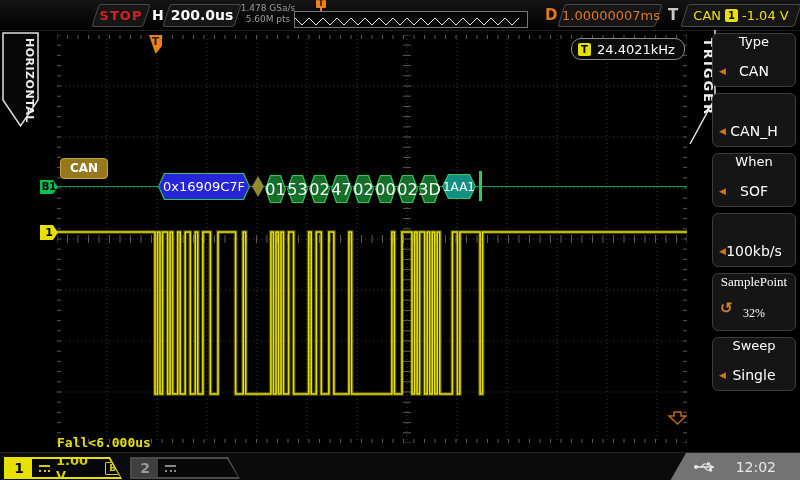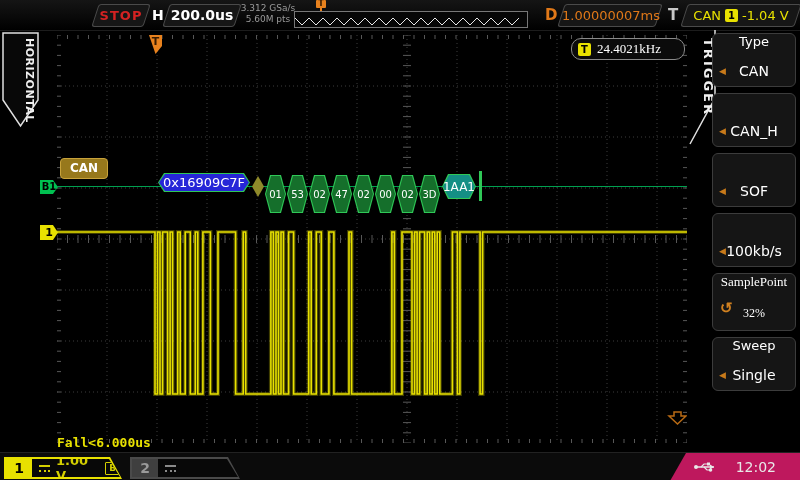--- a/index.html
+++ b/index.html
@@ -35,34 +35,34 @@
   .tab-svg text{font-family:"DejaVu Sans",sans-serif;font-weight:bold;fill:#f0f0f0;}
 
   
   .grid-layer,.wave-layer{position:absolute;left:57px;top:35px;width:630px;height:408px;}
   .gdot{stroke:#3c3c3c;stroke-width:1;stroke-dasharray:1 3;}
   .gtick{stroke:#585858;stroke-width:1;}
 
   
   .freq-counter{position:absolute;left:571px;top:38px;width:114px;height:22px;background:#0b0b0b;border:1px solid #8a8a8a;border-radius:10px;display:flex;align-items:center;padding:0 6px;box-sizing:border-box;gap:6px;}
   .freq-counter .tchip{width:13px;height:13px;background:#e8e100;color:#000;font-size:10px;font-weight:bold;line-height:13px;text-align:center;border-radius:2px;}
-  .freq-counter .val{color:#fff;font-size:13px;font-family:Liberation Serif, serif;}
+  .freq-counter .val{color:#fff;font-size:13px;}
 
   
   .bus-label{position:absolute;left:60px;top:158px;width:46px;height:19px;background:#97781c;border:1px solid #c8a23a;border-radius:4px;color:#fff;font-weight:bold;font-size:12px;text-align:center;line-height:19px;}
   .bus-marker{position:absolute;left:40px;top:180px;width:18px;height:14px;background:#00c050;color:#000;font-size:10px;font-weight:bold;text-align:center;line-height:14px;clip-path:polygon(0 0,72% 0,100% 50%,72% 100%,0 100%);}
   .decode-line{position:absolute;left:57px;top:186px;width:630px;height:1px;background:#00a050;}
   .hexbox{position:absolute;}
   .hex-outer{position:absolute;inset:0;background:#2fc857;clip-path:polygon(6px 0,calc(100% - 6px) 0,100% 50%,calc(100% - 6px) 100%,6px 100%,0 50%);}
   .hex-inner{position:absolute;inset:1px;background:#2626d8;clip-path:polygon(6px 0,calc(100% - 6px) 0,100% 50%,calc(100% - 6px) 100%,6px 100%,0 50%);}
   .hex-text{position:absolute;inset:0;display:flex;align-items:center;justify-content:center;color:#fff;}
-  .id-box{left:158px;top:173px;width:92px;height:19px;font-size:13px;}
+  .id-box{left:158px;top:173px;width:92px;height:27px;font-size:13px;}
   .dlc-diamond{position:absolute;left:252px;top:176px;width:12px;height:21px;background:#8f8a2a;clip-path:polygon(50% 0,100% 50%,50% 100%,0 50%);}
   .bytes-row{position:absolute;left:265px;top:175px;display:flex;gap:1px;}
-  .byte-cell{position:relative;width:21px;height:38px;font-size:10px;}
+  .byte-cell{position:relative;width:21px;height:28px;font-size:16px;}
   .byte-cell .hex-outer{clip-path:polygon(5px 0,calc(100% - 5px) 0,100% 50%,calc(100% - 5px) 100%,5px 100%,0 50%);}
   .byte-cell .hex-inner{background:#156f2b;clip-path:polygon(5px 0,calc(100% - 5px) 0,100% 50%,calc(100% - 5px) 100%,5px 100%,0 50%);}
   .crc-box{left:442px;top:174px;width:34px;height:25px;font-size:12px;}
   .crc-box .hex-inner{background:#148f85;}
   .frame-end-bar{position:absolute;left:479px;top:171px;width:3px;height:30px;background:#2fc857;}
 
   .ch1-marker{position:absolute;left:40px;top:225px;width:18px;height:15px;background:#e8e100;color:#000;font-size:11px;font-weight:bold;text-align:center;line-height:15px;clip-path:polygon(0 0,72% 0,100% 50%,72% 100%,0 100%);}
 
   .meas-text{position:absolute;left:57px;top:435px;color:#e8e100;font-family:"DejaVu Sans Mono",monospace;font-size:13px;font-weight:bold;}
 
@@ -91,38 +91,38 @@
   .cpl-icon .l1{height:0;border-top:2px solid #d4cf00;margin-bottom:3px;}
   .cpl-icon .l2{height:0;border-top:2px dotted #d4cf00;}
   .ch1-badge .scale{color:#d4cf00;font-size:13px;font-weight:bold;margin-left:6px;}
   .bw-icon{margin-left:6px;color:#d4cf00;border:1px solid #d4cf00;font-size:9px;font-weight:bold;padding:0 3px;line-height:11px;border-radius:1px;}
   .ch2-badge{left:130px;width:110px;}
   .ch2-badge .shell{background:#4a4a4a;}
   .ch2-badge .numblock{background:#3f3f3f;color:#9a9a9a;}
   .ch2-badge .cpl-icon .l1{border-top-color:#8a8a8a;}
   .ch2-badge .cpl-icon .l2{border-top-color:#8a8a8a;}
   .ch2-badge .scale{color:#8a8a8a;font-size:13px;margin-left:6px;margin-top:35px;}
-  .br-panel{position:absolute;left:670px;top:0;width:130px;height:28px;background:#be185d;clip-path:polygon(16px 0,100% 0,100% 100%,0 100%);display:flex;align-items:center;justify-content:flex-end;gap:17px;padding-right:24px;box-sizing:border-box;}
+  .br-panel{position:absolute;left:670px;top:0;width:130px;height:28px;background:#737373;clip-path:polygon(16px 0,100% 0,100% 100%,0 100%);display:flex;align-items:center;justify-content:flex-end;gap:17px;padding-right:24px;box-sizing:border-box;}
   .clock{color:#e8e8e8;font-size:14px;}
 </style>
 </head>
 <body>
 
 <div id="screen">
 
   <div class="top-bar">
     <div class="skew-badge stop-badge">
         <span>STOP</span>
       </div>
     <div class="h-label">H</div>
     <div class="skew-badge tb-badge">
         <span>200.0us</span>
       </div>
     <div class="srate">
-      <div>3.312 GSa/s</div>
+      <div>1.478 GSa/s</div>
       <div>5.60M pts</div>
     </div>
     <div class="ovw-strip">
       <svg width="230" height="13">
         <polyline id="ovw-zigzag" fill="none" stroke="#e8e8e8" stroke-width="1" points="0,4 7,11 14,4 21,11 28,4 35,11 42,4 49,11 56,4 63,11 70,4 77,11 84,4 91,11 98,4 105,11 112,4 119,11 126,4 133,11 140,4 147,11 154,4 161,11 168,4 175,11 182,4 189,11 196,4 203,11 210,4 217,11 224,4"></polyline>
       </svg>
     </div>
     <div class="ovw-flag">
       <div class="sq"></div>
         <div class="stem"></div>
@@ -578,20 +578,21 @@
   </div>
 
 
   <div class="menu-item style-arrow">
     <span class="mi-arrow">◀</span>
 
     <div class="mi-value">CAN_H</div>
   </div>
 
   <div class="menu-item style-arrow">
+    <div class="mi-label">When</div>
     <span class="mi-arrow">◀</span>
 
     <div class="mi-value">SOF</div>
   </div>
 
   <div class="menu-item style-arrow">
     <span class="mi-arrow">◀</span>
 
     <div class="mi-value">100kb/s</div>
   </div>

